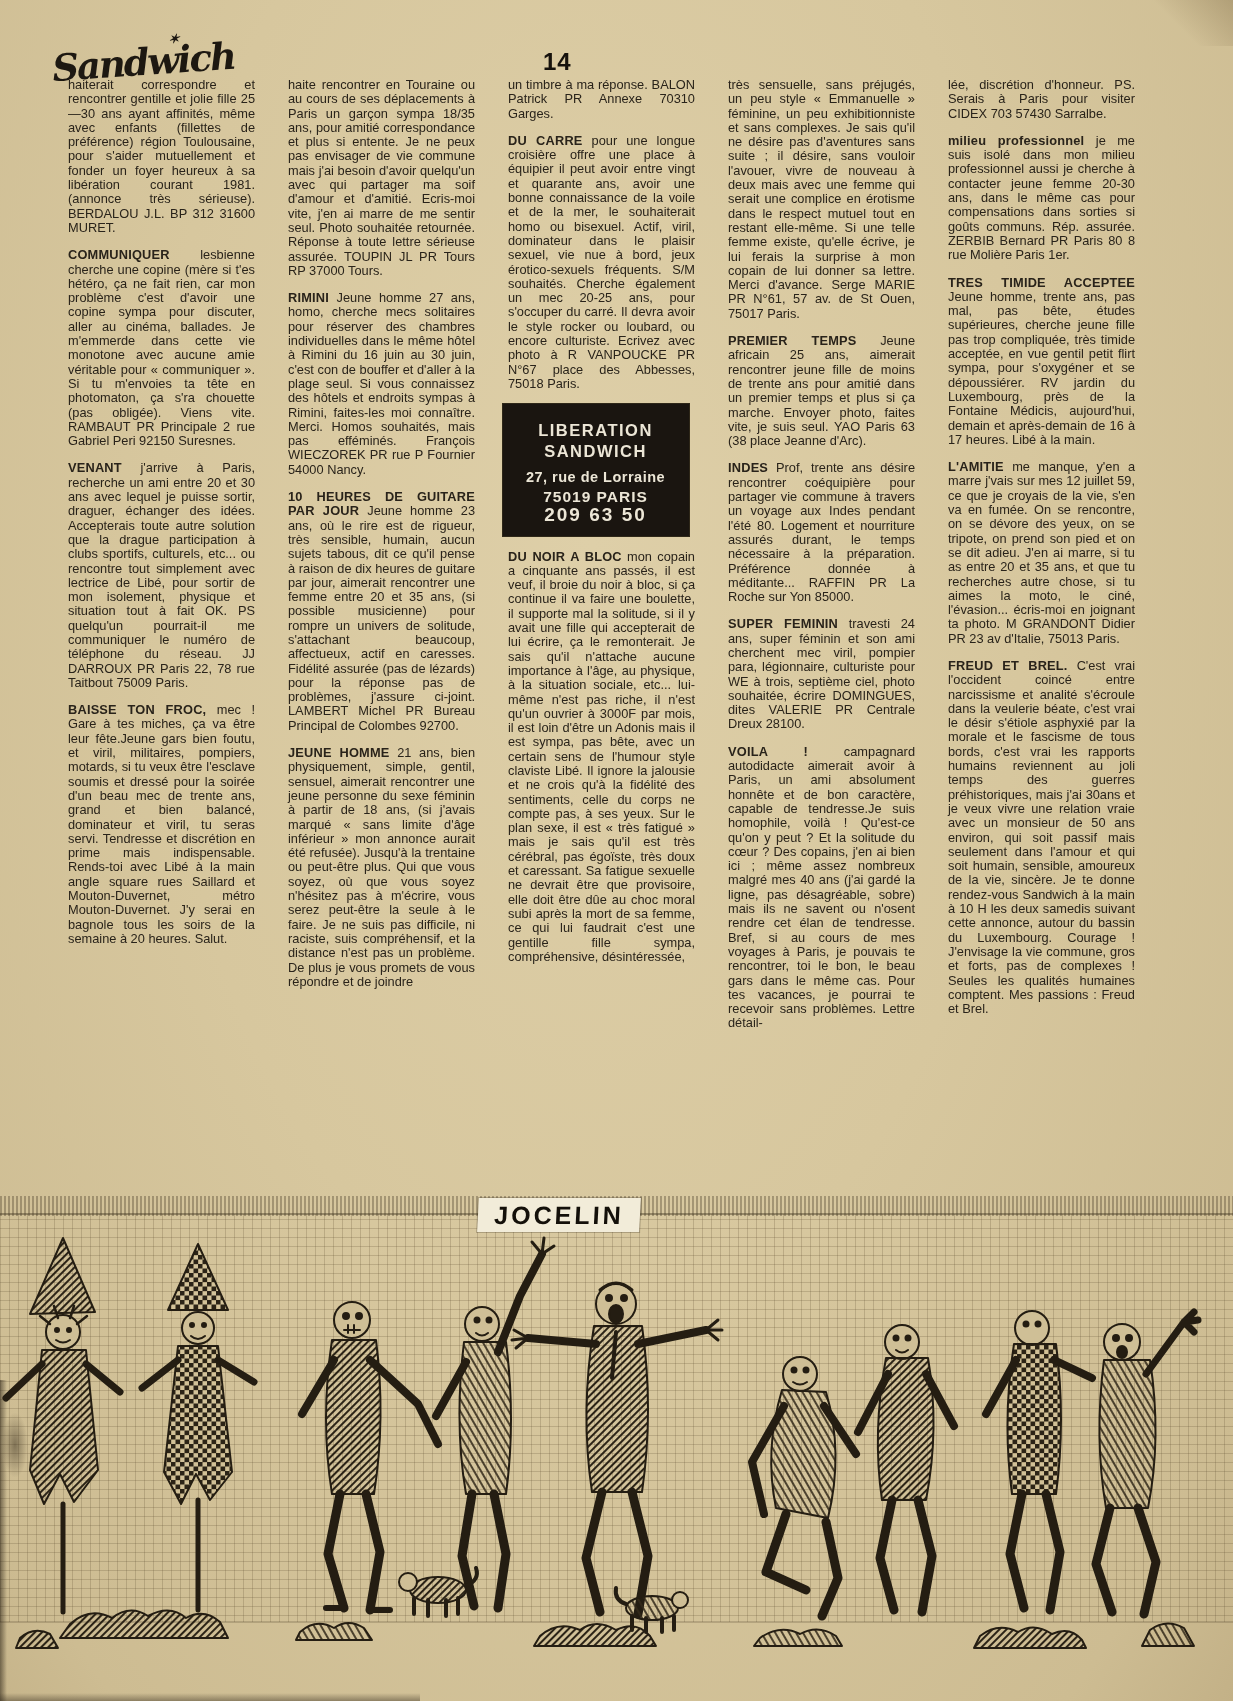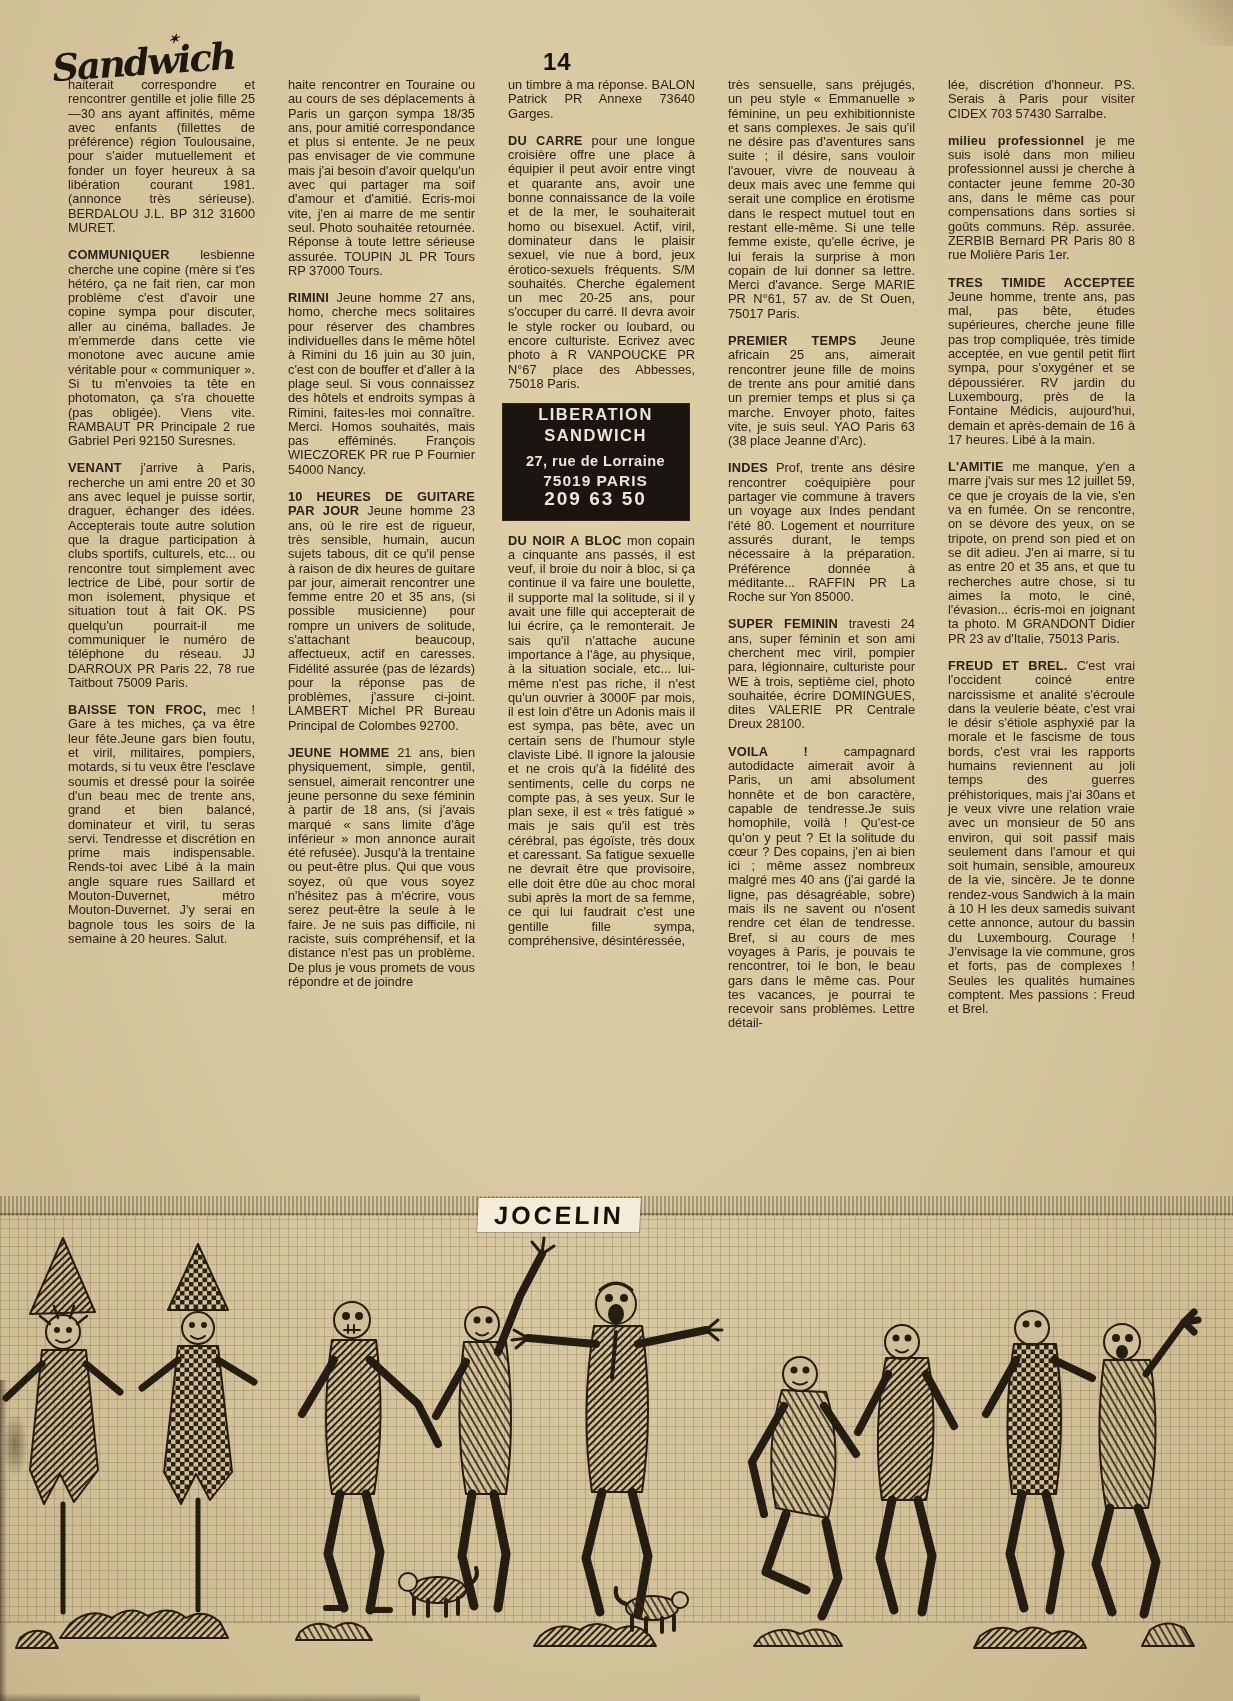--- a/index.html
+++ b/index.html
@@ -23,21 +23,21 @@
   .columns{
     position:absolute;left:56px;top:78px;width:1100px;
     display:flex;gap:21px;
   }
   .col{width:199px;font-size:12.8px;line-height:14.3px;text-align:justify;}
   .ad{margin:0 0 13px 12px;}
   .ad .lead{font-weight:bold;letter-spacing:.2px;}
   
   .contact-box{
     background:#1a1510;color:#ece6d6;text-align:center;
-    width:178px;margin:4px auto 14px auto;padding:0 4px 13px 4px;
+    width:178px;margin:4px auto 14px auto;padding:16px 4px 13px 4px;
     box-shadow:0 0 0 1px #2e2718;
   }
   .cb-line{display:block;}
   .cb-name{font-size:16.5px;font-weight:bold;letter-spacing:1.5px;line-height:21px;}
   .cb-addr{font-size:14.5px;font-weight:bold;letter-spacing:.5px;line-height:19px;margin-top:6px;}
   .cb-city{font-size:15.5px;font-weight:bold;letter-spacing:1px;line-height:20px;}
   .cb-phone{font-size:19px;font-weight:bold;letter-spacing:2px;margin-top:1px;}
   
   .illustration{position:absolute;top:1192px;left:0;width:1233px;height:470px;}
   .illustration svg{position:absolute;top:0;left:0;}
@@ -79,21 +79,21 @@
     </div>
 
     <div class="col">
       <p class="ad"><span>haite rencontrer en Touraine ou au cours de ses déplacements à Paris un garçon sympa 18/35 ans, pour amitié correspondance et plus si entente. Je ne peux pas envisager de vie commune mais j'ai besoin d'avoir quelqu'un avec qui partager ma soif d'amour et d'amitié. Ecris-moi vite, j'en ai marre de me sentir seul. Photo souhaitée retournée. Réponse à toute lettre sérieuse assurée. TOUPIN JL PR Tours RP 37000 Tours.</span></p>
       <p class="ad"><b class="lead">RIMINI</b> <span>Jeune homme 27 ans, homo, cherche mecs solitaires pour réserver des chambres individuelles dans le même hôtel à Rimini du 16 juin au 30 juin, c'est con de bouffer et d'aller à la plage seul. Si vous connaissez des hôtels et endroits sympas à Rimini, faites-les moi connaître. Merci. Homos souhaités, mais pas efféminés. François WIECZOREK PR rue P Fournier 54000 Nancy.</span></p>
       <p class="ad"><b class="lead">10 HEURES DE GUITARE PAR JOUR</b> <span>Jeune homme 23 ans, où le rire est de rigueur, très sensible, humain, aucun sujets tabous, dit ce qu'il pense à raison de dix heures de guitare par jour, aimerait rencontrer une femme entre 20 et 35 ans, (si possible musicienne) pour rompre un univers de solitude, s'attachant beaucoup, affectueux, actif en caresses. Fidélité assurée (pas de lézards) pour la réponse pas de problèmes, j'assure ci-joint. LAMBERT Michel PR Bureau Principal de Colombes 92700.</span></p>
       <p class="ad"><b class="lead">JEUNE HOMME</b> <span>21 ans, bien physiquement, simple, gentil, sensuel, aimerait rencontrer une jeune personne du sexe féminin à partir de 18 ans, (si j'avais marqué « sans limite d'âge inférieur » mon annonce aurait été refusée). Jusqu'à la trentaine ou peut-être plus. Qui que vous soyez, où que vous soyez n'hésitez pas à m'écrire, vous serez peut-être la seule à le faire. Je ne suis pas difficile, ni raciste, suis compréhensif, et la distance n'est pas un problème. De plus je vous promets de vous répondre et de joindre</span></p>
     </div>
 
     <div class="col">
-      <p class="ad"><span>un timbre à ma réponse. BALON Patrick PR Annexe 73640 Garges.</span></p>
+      <p class="ad"><span>un timbre à ma réponse. BALON Patrick PR Annexe 70310 Garges.</span></p>
       <p class="ad"><b class="lead">DU CARRE</b> <span>pour une longue croisière offre une place à équipier il peut avoir entre vingt et quarante ans, avoir une bonne connaissance de la voile et de la mer, le souhaiterait homo ou bisexuel. Actif, viril, dominateur dans le plaisir sexuel, vie nue à bord, jeux érotico-sexuels fréquents. S/M souhaités. Cherche également un mec 20-25 ans, pour s'occuper du carré. Il devra avoir le style rocker ou loubard, ou encore culturiste. Ecrivez avec photo à R VANPOUCKE PR N°67 place des Abbesses, 75018 Paris.</span></p>
       <div class="contact-box">
         <span class="cb-line cb-name">LIBERATION</span>
         <span class="cb-line cb-name">SANDWICH</span>
         <span class="cb-line cb-addr">27, rue de Lorraine</span>
         <span class="cb-line cb-city">75019 PARIS</span>
         <span class="cb-line cb-phone">209 63 50</span>
       </div>
       <p class="ad"><b class="lead">DU NOIR A BLOC</b> <span>mon copain a cinquante ans passés, il est veuf, il broie du noir à bloc, si ça continue il va faire une boulette, il supporte mal la solitude, si il y avait une fille qui accepterait de lui écrire, ça le remonterait. Je sais qu'il n'attache aucune importance à l'âge, au physique, à la situation sociale, etc... lui-même n'est pas riche, il n'est qu'un ouvrier à 3000F par mois, il est loin d'être un Adonis mais il est sympa, pas bête, avec un certain sens de l'humour style claviste Libé. Il ignore la jalousie et ne crois qu'à la fidélité des sentiments, celle du corps ne compte pas, à ses yeux. Sur le plan sexe, il est « très fatigué » mais je sais qu'il est très cérébral, pas égoïste, très doux et caressant. Sa fatigue sexuelle ne devrait être que provisoire, elle doit être dûe au choc moral subi après la mort de sa femme, ce qui lui faudrait c'est une gentille fille sympa, compréhensive, désintéressée,</span></p>
     </div>

